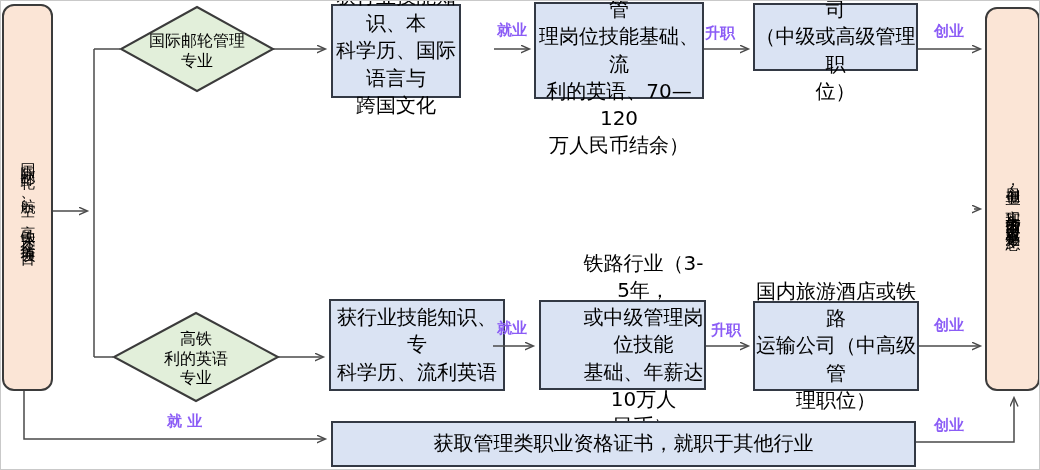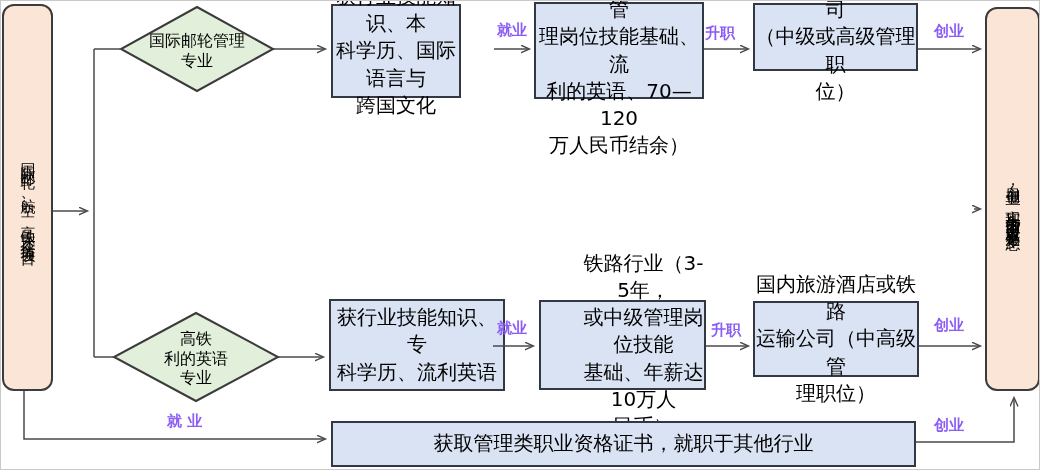--- a/index.html
+++ b/index.html
@@ -64,21 +64,21 @@
   <div class="abs step" style="left:328px;top:298px;width:176px;height:92px;">
     <span>获行业技能知识、专
 科学历、流利英语</span>
   </div>
   <div class="abs step" style="left:538px;top:299px;width:167px;height:90px;padding-left:42px;">
     <span>铁路行业（3-5年，
 或中级管理岗位技能
 基础、年薪达10万人
 民币）</span>
   </div>
-  <div class="abs step" style="left:752px;top:300px;width:166px;height:76px;">
+  <div class="abs step" style="left:752px;top:300px;width:166px;height:90px;">
     <span>国内旅游酒店或铁路
 运输公司（中高级管
 理职位）</span>
   </div>
 
   <div class="abs step" style="left:330px;top:420px;width:585px;height:46px;">
     <span>获取管理类职业资格证书，就职于其他行业</span>
   </div>
 
   <svg width="1040" height="470" viewBox="0 0 1040 470">

